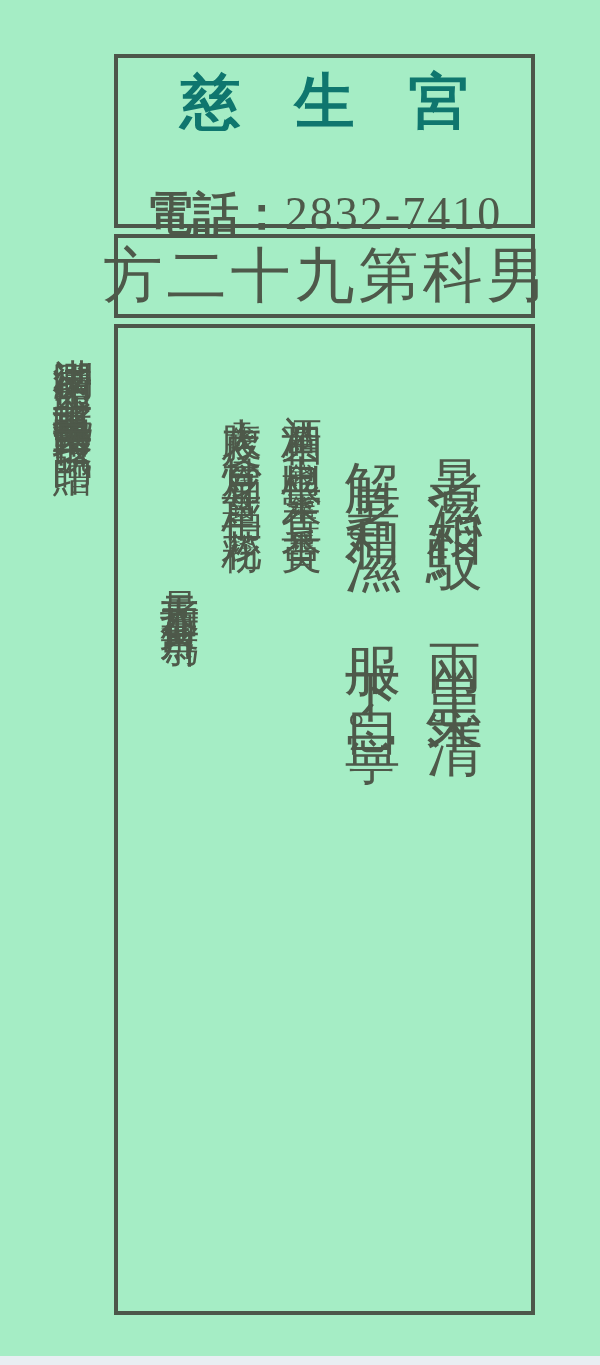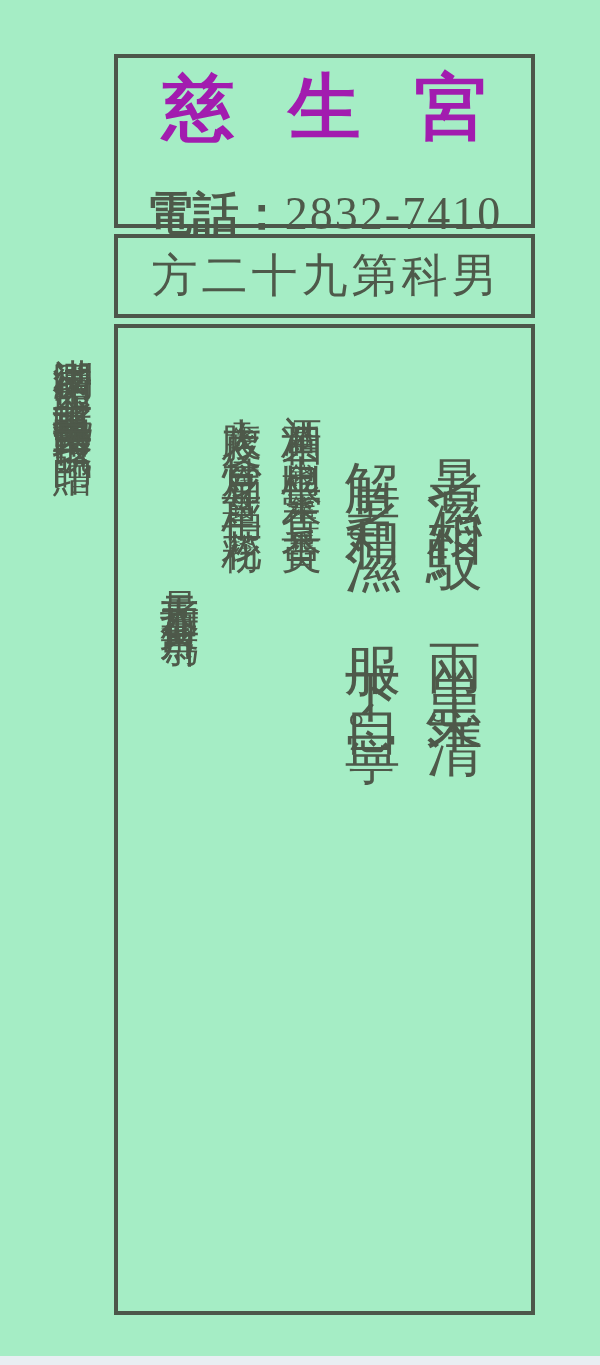--- a/index.html
+++ b/index.html
@@ -24,35 +24,35 @@
   }
   #box-header { top:54px;  height:174px; }
   #box-section{ top:234px; height:84px;
     display:flex; align-items:center; justify-content:center; }
   #box-main   { top:324px; height:991px; }
 
   
   .temple-name {
     display:block; text-align:center;
     margin-top:14px; line-height:1;
-    font-size:72px; font-weight:700;
-    letter-spacing:54px; color:#a21caf;
+    font-size:60px; font-weight:700;
+    letter-spacing:54px; color:#0f766e;
   }
   .temple-name span { margin-right:-54px; }
   .phone-line {
     position:absolute; left:0; top:133px; width:100%;
     text-align:center; line-height:1; font-size:46px;
     white-space:nowrap;
   }
   .phone-label { font-weight:700; }
   .phone-number { letter-spacing:2px; }
 
   
   .section-label {
-    font-size:46px; letter-spacing:4px; line-height:1;
+    font-size:60px; letter-spacing:4px; line-height:1;
     margin-right:-4px; white-space:nowrap;
   }
 
   
   .vcol {
     position:absolute;
     writing-mode:vertical-rl;
     line-height:1;
     white-space:nowrap;
   }

